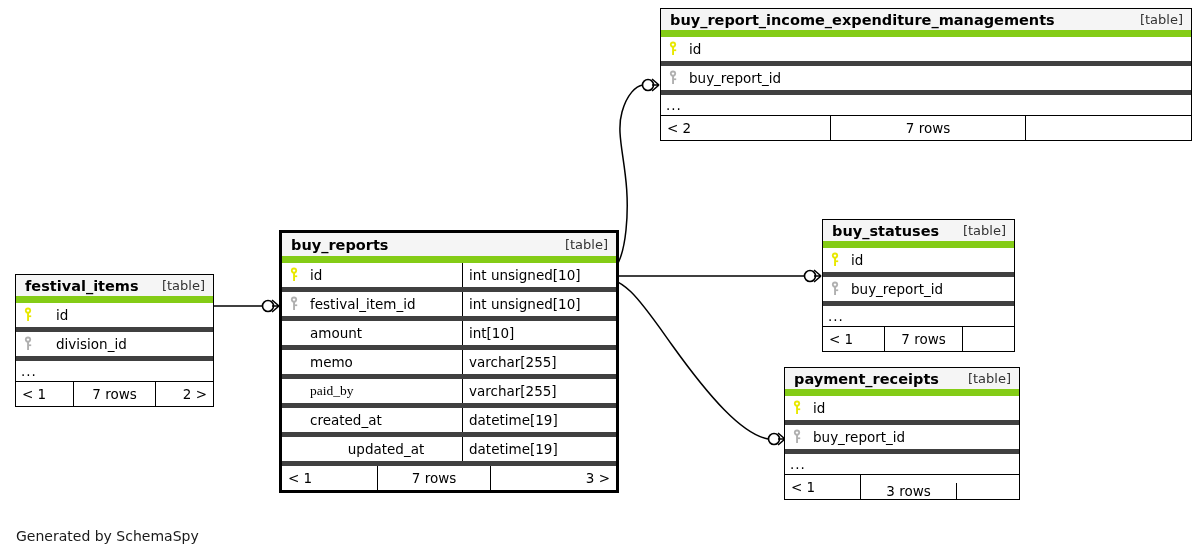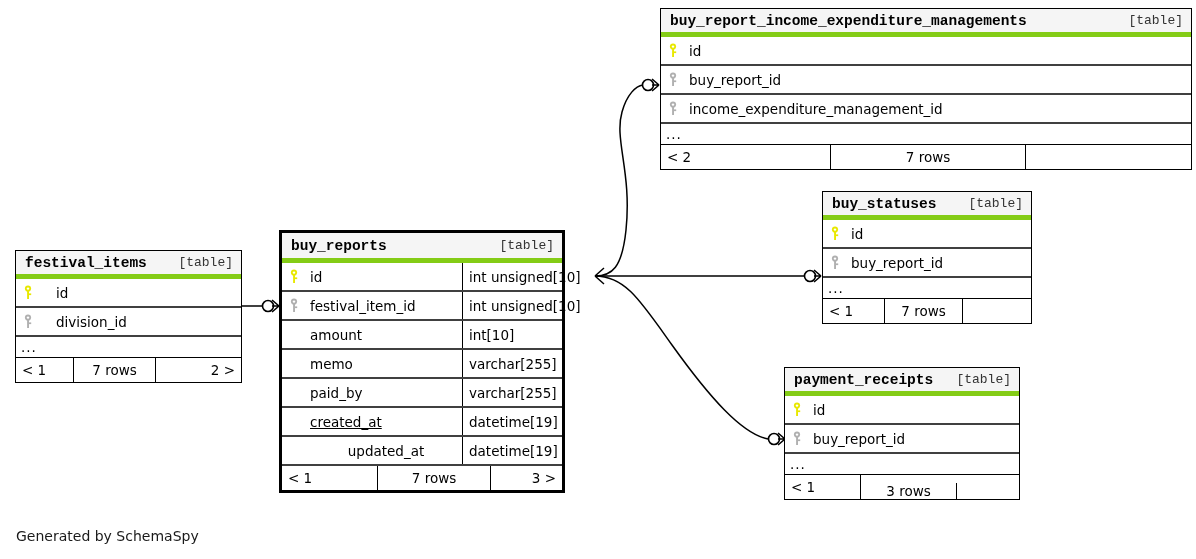--- a/index.html
+++ b/index.html
@@ -40,45 +40,44 @@
   }
   .table-box.focus {
     border: 3px solid #000000;
   }
 
   .tbl-header {
     display: flex;
     align-items: center;
     justify-content: space-between;
     background: #f5f5f5;
-    border-bottom: 5px solid #84cc16;
+    border-bottom: 7px solid #84cc16;
     height: 28px;
     padding: 0 8px 0 9px;
     box-sizing: border-box;
-    font-family: Liberation Mono, monospace;
   }
   .focus .tbl-header { height: 30px; }
 
   .tbl-name {
     font-weight: bold;
     font-size: 14.5px;
     color: #000000;
     white-space: nowrap;
   }
   .tbl-kind {
     font-size: 13px;
     color: #333333;
     white-space: nowrap;
     padding-left: 10px;
   }
 
   .col-row {
     display: flex;
     align-items: stretch;
-    border-bottom: 2px solid #404040;
+    border-bottom: 5px solid #404040;
     height: 29px;
     box-sizing: border-box;
   }
   .col-row:last-of-type { border-bottom: 1px solid #000000; }
 
   .col-name {
     display: flex;
     align-items: center;
     flex: 1 1 auto;
     min-width: 0;
@@ -220,44 +219,31 @@
             <circle cx="5" cy="3.6" r="3.1" fill="#b0b0b0"></circle>
             <circle cx="5" cy="3.6" r="1.2" fill="#ffffff"></circle>
             <rect x="4.1" y="5.5" width="1.9" height="8.5" fill="#b0b0b0"></rect>
             <rect x="6" y="8.4" width="2.2" height="1.7" fill="#b0b0b0"></rect>
           </svg>
         </span>
         <span class="col-label">buy_report_id</span>
       </div>
     </div>
 
-    <div class="col-row">
-      <div class="col-name">
-        <span class="keyslot">
-          <svg width="15" height="16" viewBox="0 0 15 16" xmlns="http://www.w3.org/2000/svg">
-            <circle cx="5" cy="3.6" r="3.1" fill="#b0b0b0"></circle>
-            <circle cx="5" cy="3.6" r="1.2" fill="#ffffff"></circle>
-            <rect x="4.1" y="5.5" width="1.9" height="8.5" fill="#b0b0b0"></rect>
-            <rect x="6" y="8.4" width="2.2" height="1.7" fill="#b0b0b0"></rect>
-          </svg>
-        </span>
-        <span class="col-label">income_expenditure_management_id</span>
-      </div>
-    </div>
 
     <div class="ellipsis-row">...</div>
 
     <div class="footer-row">
       <div class="footer-cell left" style="width:170px;">&lt; 2</div>
       <div class="footer-cell center" style="width:195px;">7 rows</div>
       <div class="footer-cell right" style="flex:1 1 auto;"></div>
     </div>
   </div>
 
-  <div class="table-box" style="left:822px; top:191px; width:210px;">
+  <div class="table-box" style="left:822px; top:219px; width:193px;">
     <div class="tbl-header">
       <span class="tbl-name">buy_statuses</span>
       <span class="tbl-kind">[table]</span>
     </div>
 
     <div class="col-row">
       <div class="col-name">
         <span class="keyslot">
           <svg width="15" height="16" viewBox="0 0 15 16" xmlns="http://www.w3.org/2000/svg">
             <circle cx="5" cy="3.6" r="3.1" fill="#e8e800"></circle>
@@ -329,21 +315,21 @@
 
     <div class="ellipsis-row">...</div>
 
     <div class="footer-row">
       <div class="footer-cell left" style="width:76px;">&lt; 1</div>
       <div class="footer-cell center" style="width:96px;margin-top:8px;">3 rows</div>
       <div class="footer-cell right" style="flex:1 1 auto;"></div>
     </div>
   </div>
 
-  <div class="table-box focus" style="left:279px; top:230px; width:286px;">
+  <div class="table-box focus" style="left:279px; top:230px; width:340px;">
     <div class="tbl-header">
       <span class="tbl-name">buy_reports</span>
       <span class="tbl-kind">[table]</span>
     </div>
 
     <div class="col-row">
       <div class="col-name has-split" style="width:181px; flex:0 0 181px;">
         <span class="keyslot">
           <svg width="15" height="16" viewBox="0 0 15 16" xmlns="http://www.w3.org/2000/svg">
             <circle cx="5" cy="3.6" r="3.1" fill="#e8e800"></circle>
@@ -382,29 +368,29 @@
 
     <div class="col-row">
       <div class="col-name has-split" style="width:181px; flex:0 0 181px;">
         <span class="keyslot empty"></span>
         <span class="col-label">memo</span>
       </div>
       <div class="col-type">varchar[255]</div>
     </div>
 
     <div class="col-row">
-      <div class="col-name has-split" style="width:181px; flex:0 0 181px;">
+      <div class="col-name has-split" style="width:181px; flex:0 0 181px;font-family:Liberation Serif, serif;">
         <span class="keyslot empty"></span>
         <span class="col-label">paid_by</span>
       </div>
       <div class="col-type">varchar[255]</div>
     </div>
 
     <div class="col-row">
-      <div class="col-name has-split" style="width:181px; flex:0 0 181px;text-decoration:underline;">
+      <div class="col-name has-split" style="width:181px; flex:0 0 181px;">
         <span class="keyslot empty"></span>
         <span class="col-label">created_at</span>
       </div>
       <div class="col-type">datetime[19]</div>
     </div>
 
     <div class="col-row">
       <div class="col-name has-split" style="width:181px; flex:0 0 181px;justify-content:center;">
         <span class="keyslot empty"></span>
         <span class="col-label">updated_at</span>
@@ -412,21 +398,21 @@
       <div class="col-type">datetime[19]</div>
     </div>
 
     <div class="footer-row">
       <div class="footer-cell left" style="width:96px;">&lt; 1</div>
       <div class="footer-cell center" style="width:113px;">7 rows</div>
       <div class="footer-cell right" style="flex:1 1 auto;">3 &gt;</div>
     </div>
   </div>
 
-  <div class="table-box" style="left:15px; top:250px; width:227px;">
+  <div class="table-box" style="left:15px; top:274px; width:199px;">
     <div class="tbl-header">
       <span class="tbl-name">festival_items</span>
       <span class="tbl-kind">[table]</span>
     </div>
 
     <div class="col-row">
       <div class="col-name">
         <span class="keyslot">
           <svg width="15" height="16" viewBox="0 0 15 16" xmlns="http://www.w3.org/2000/svg">
             <circle cx="5" cy="3.6" r="3.1" fill="#e8e800"></circle>

